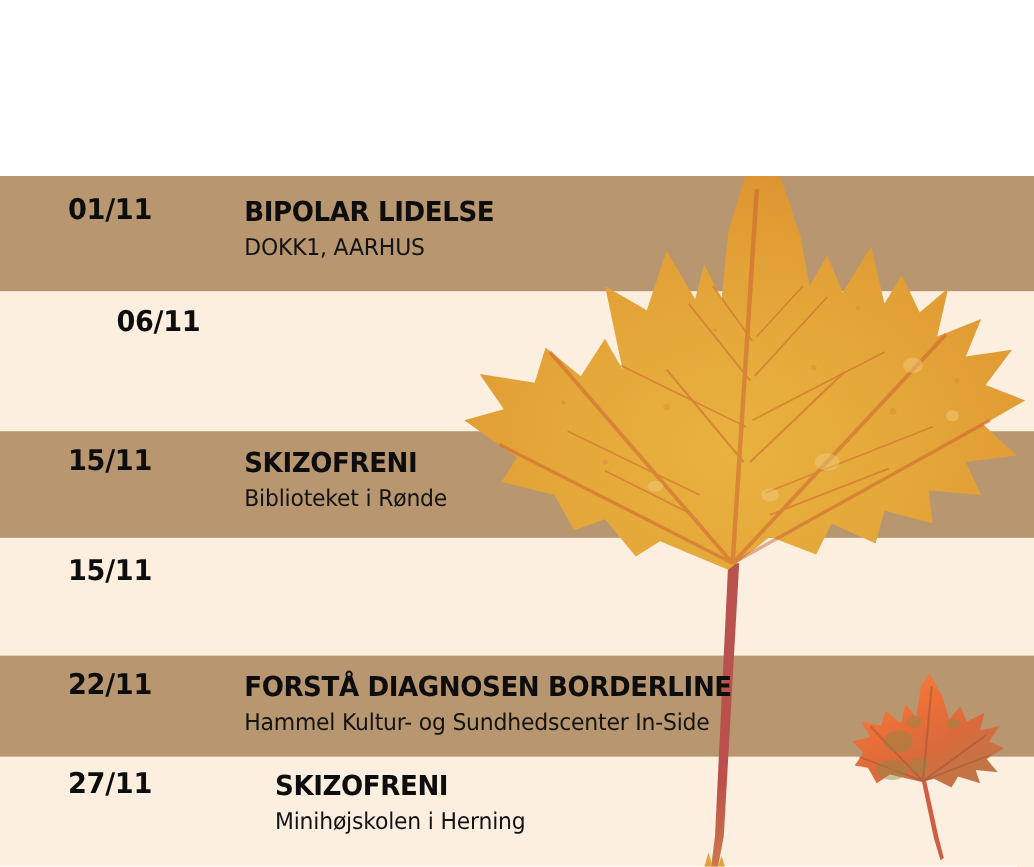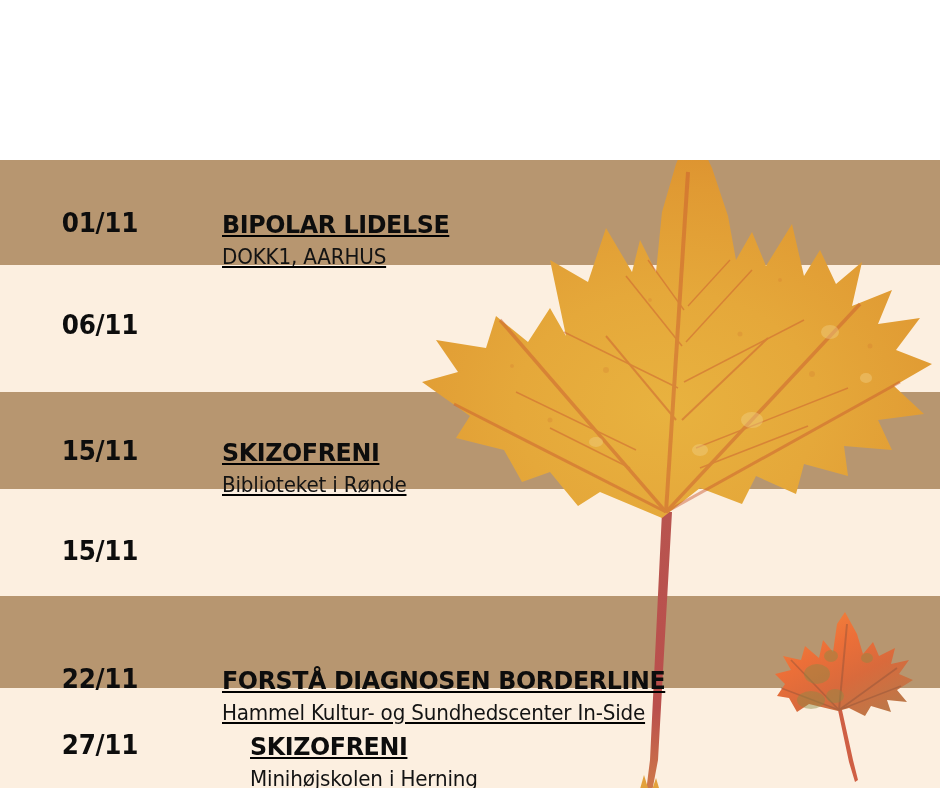--- a/index.html
+++ b/index.html
@@ -68,38 +68,36 @@
     z-index: 4;
     pointer-events: none;
   }
   .row-text {
     position: absolute;
     left: 0;
     width: 848px;
     display: flex;
     align-items: flex-start;
     pointer-events: auto;
-    margin-top: 32px;
   }
   .date {
     width: 200px;
     flex: 0 0 200px;
     text-align: center;
     font-family: "DejaVu Sans", sans-serif;
     font-weight: 700;
     font-size: 26px;
     line-height: 30px;
     color: #0d0d0d;
     letter-spacing: -0.3px;
     transform: scaleX(0.95);
   }
   .info {
     flex: 1 1 auto;
     padding-left: 22px;
-    text-decoration: underline;
   }
   .evt-title {
     font-family: "DejaVu Sans", sans-serif;
     font-weight: 700;
     font-size: 25px;
     line-height: 33px;
     color: #0d0d0d;
     letter-spacing: -0.4px;
     transform: scaleX(0.95);
     transform-origin: left top;
@@ -270,37 +268,37 @@
   <div class="row-text-layer">
 
     <div class="row-text" style="top:176px;">
       <div class="date">01/11</div>
       <div class="info">
         <div class="evt-title">BIPOLAR LIDELSE</div>
         <div class="evt-venue">DOKK1, AARHUS</div>
       </div>
     </div>
 
-    <div class="row-text" style="top:278px;">
+    <div class="row-text" style="top:278px;padding-left:44px;">
       <div class="date">06/11</div>
     </div>
 
     <div class="row-text" style="top:404px;">
       <div class="date">15/11</div>
       <div class="info">
         <div class="evt-title">SKIZOFRENI</div>
         <div class="evt-venue">Biblioteket i Rønde</div>
       </div>
     </div>
 
     <div class="row-text" style="top:504px;">
       <div class="date">15/11</div>
     </div>
 
-    <div class="row-text" style="top:632px;">
+    <div class="row-text" style="top:608px;">
       <div class="date">22/11</div>
       <div class="info">
         <div class="evt-title">FORSTÅ DIAGNOSEN BORDERLINE</div>
         <div class="evt-venue">Hammel Kultur- og Sundhedscenter In-Side</div>
       </div>
     </div>
 
     <div class="row-text" style="top:698px;gap:28px;">
       <div class="date">27/11</div>
       <div class="info">

